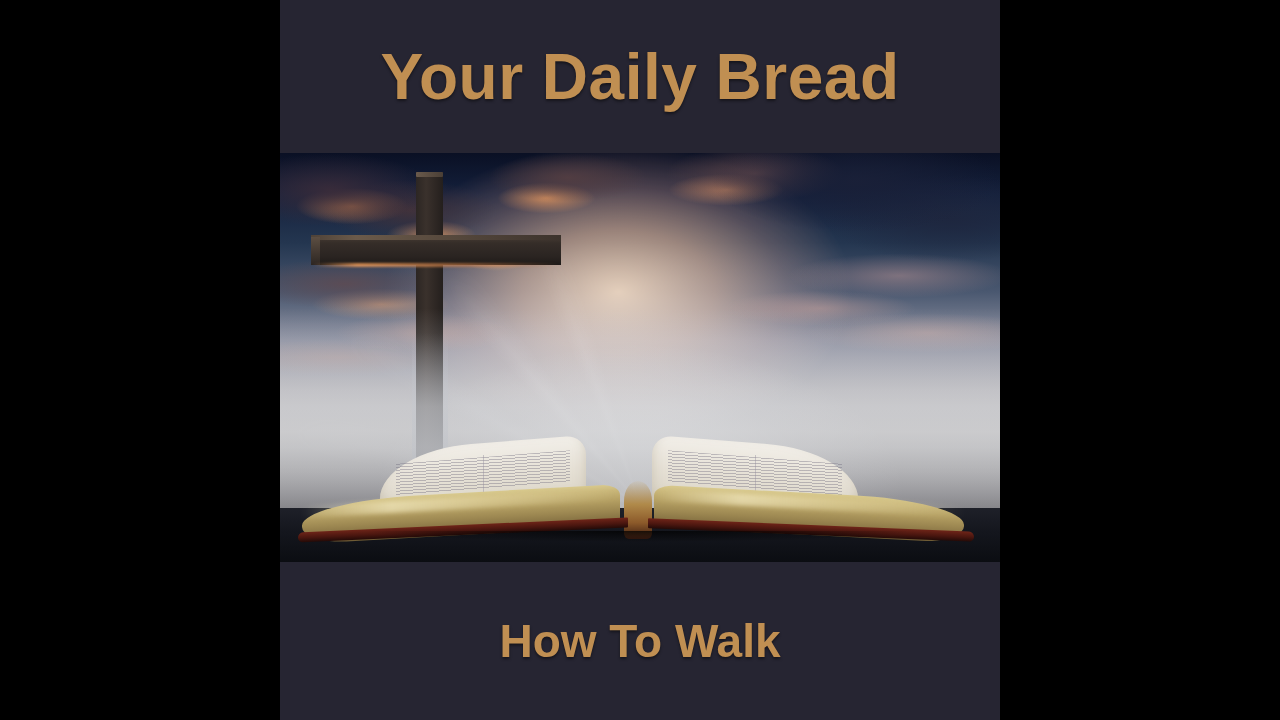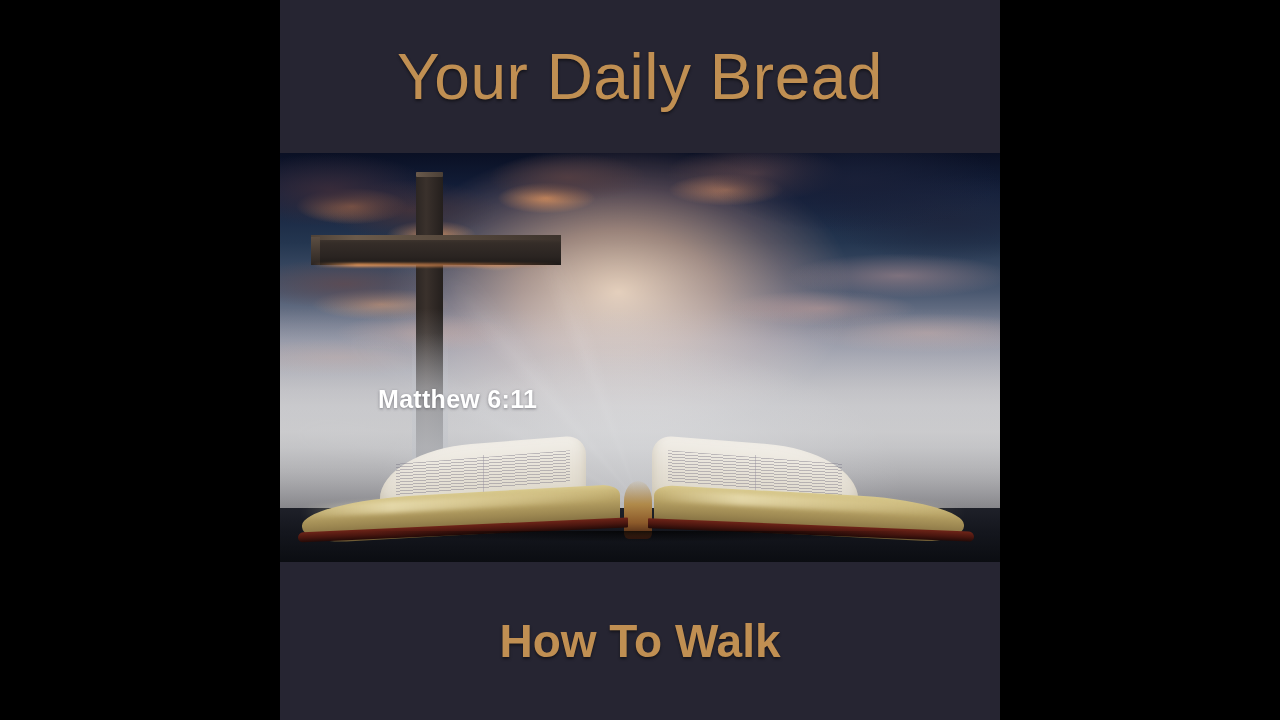--- a/index.html
+++ b/index.html
@@ -29,21 +29,21 @@
 
   
   #title-band {
     position:absolute;
     left:0; top:0; width:720px; height:153px;
     background:#262532;
     display:flex; align-items:center; justify-content:center;
   }
   #main-title {
     font-size:64px;
-    font-weight:normal;
+    font-weight:bold;
     color:#c08f52;
     letter-spacing:0.5px;
     line-height:1;
     white-space:nowrap;
     text-shadow:0 2px 3px rgba(0,0,0,.45);
   }
 
   
   #photo {
     position:absolute;
@@ -361,21 +361,20 @@
         <div class="gild gild-r">
           <div class="gild-sheen"></div>
         </div>
 
         <div class="spine"></div>
         <div class="cover cover-l"></div>
         <div class="cover cover-r"></div>
         <div class="book-shadow"></div>
       </div>
 
-      <div id="verse-ref">Matthew 6:11</div>
 
     </div>
 
     <div id="subtitle-band">
       <div class="subtitle-line">How To Walk</div>
     </div>
 
   </div>
 
   <div style="position:absolute;left:0;top:0;width:280px;height:720px;background:#000"></div>

